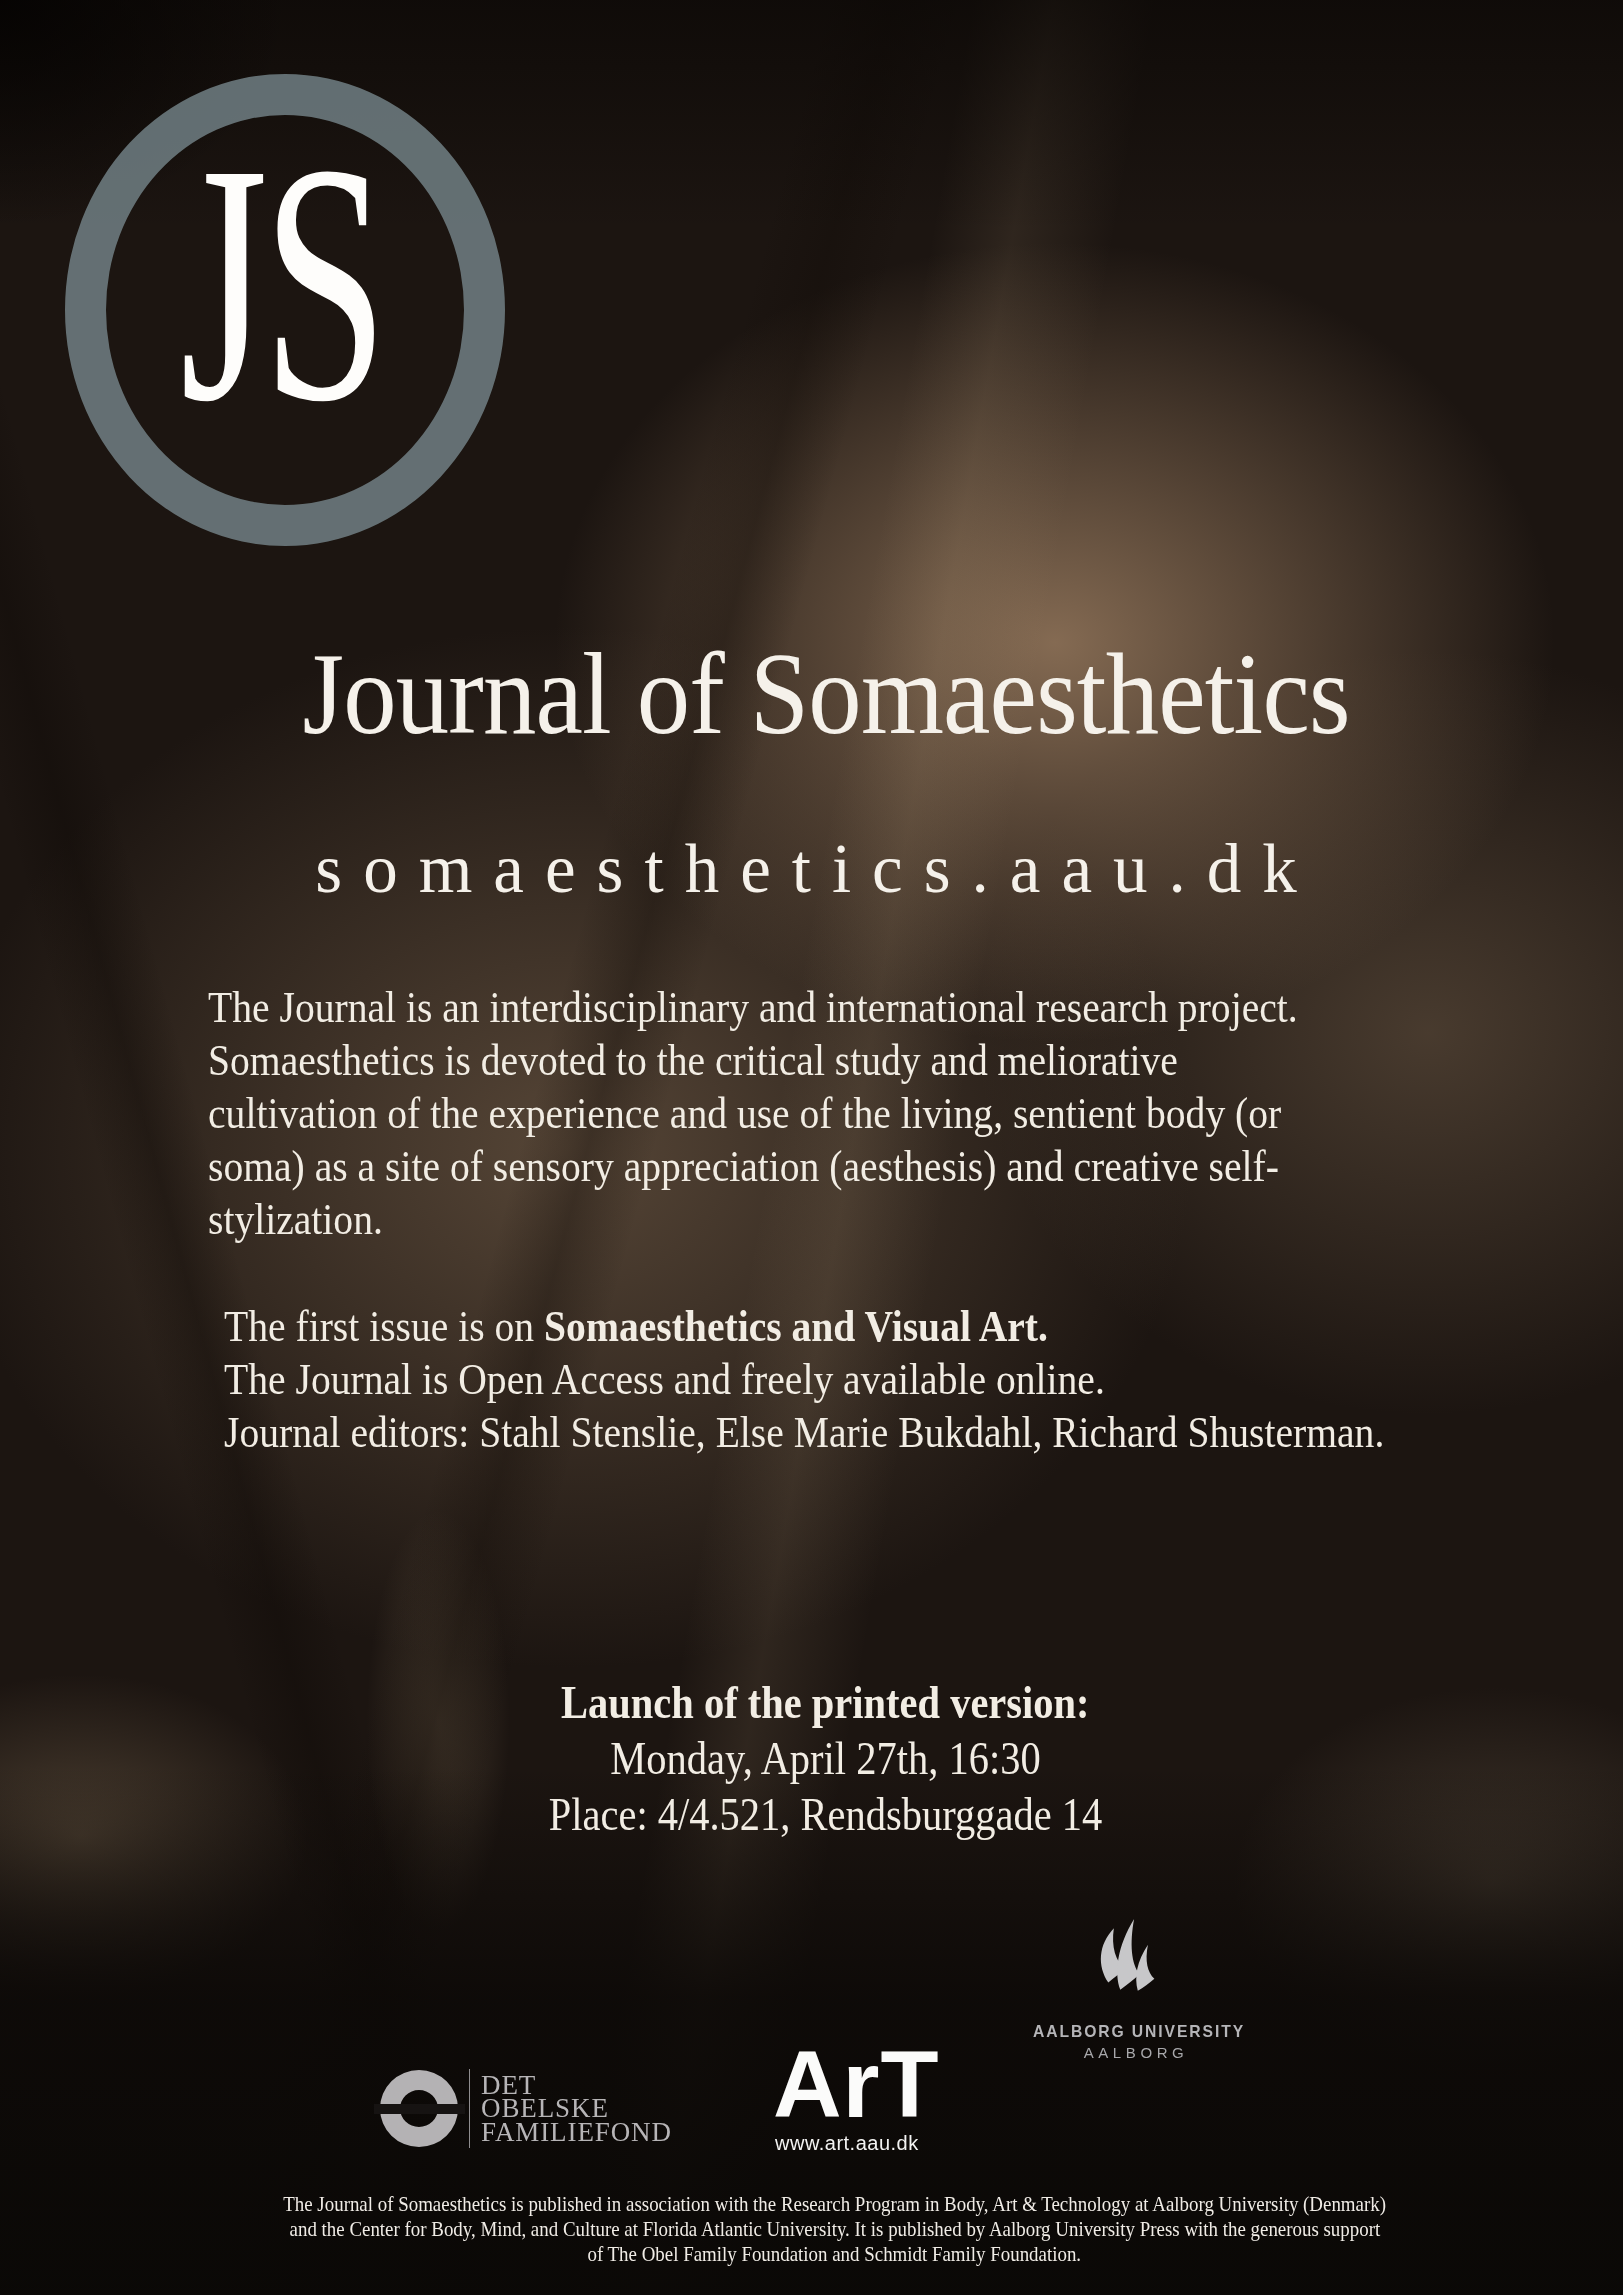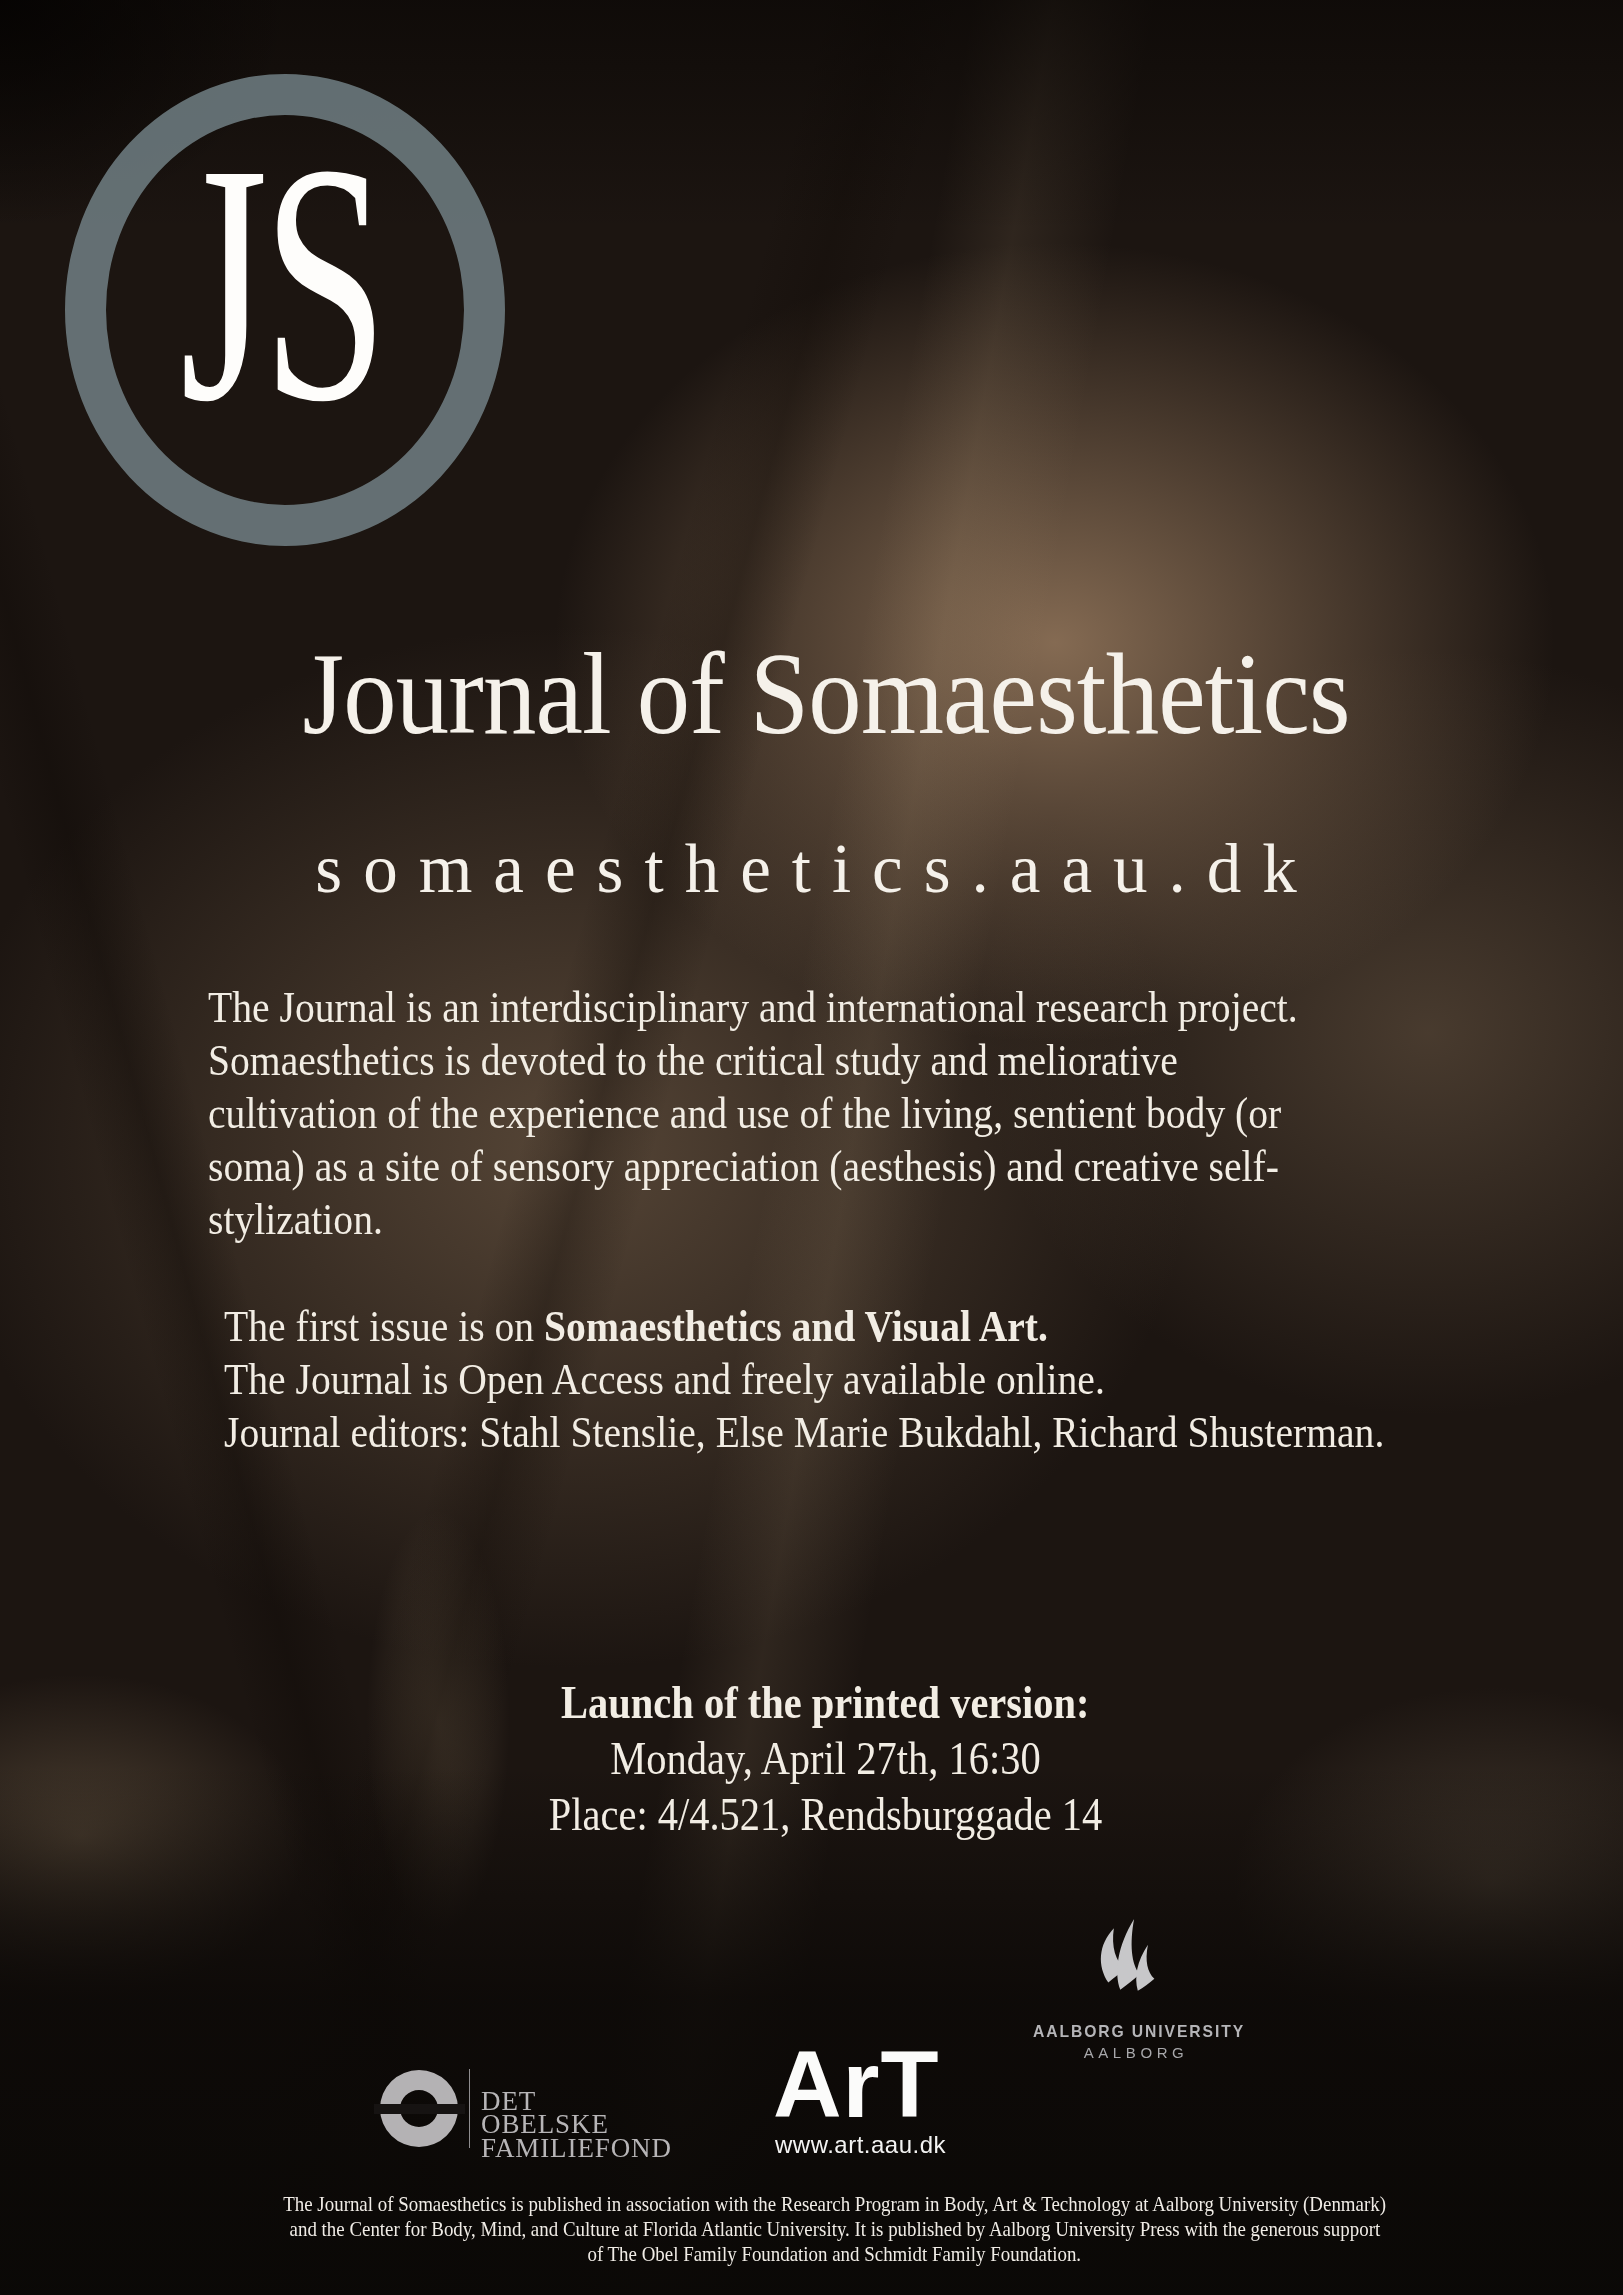--- a/index.html
+++ b/index.html
@@ -65,29 +65,29 @@
   
   .obel{position:absolute;left:380px;top:2068px;width:333px;height:102px;color:#b5b3b5;}
   .obel-mark{
     position:absolute;left:0;top:2.3px;width:78px;height:77px;border-radius:50%;
     border:20px solid #b4b2b4;box-sizing:border-box;
   }
   .obel-slit{position:absolute;left:-6.5px;top:36px;width:91px;height:10.2px;background:#161312;}
   .obel-divider{position:absolute;left:89px;top:1.4px;width:1.4px;height:79px;background:#8f8d8f;}
   .obel-text{
     position:absolute;left:101px;top:5.6px;font-size:27px;line-height:23.6px;letter-spacing:0.9px;
-    color:#b7b5b7;white-space:nowrap;margin-top:16px;
+    color:#b7b5b7;white-space:nowrap;
   }
 
   .art-wordmark{
     position:absolute;left:773px;top:2037px;font-size:95px;line-height:1;
     font-weight:bold;color:#fbfbfa;letter-spacing:0.9px;white-space:nowrap;
   }
   .art-url{
-    position:absolute;left:775px;top:2133px;font-size:24px;line-height:1;
+    position:absolute;left:775px;top:2133px;font-size:20px;line-height:1;
     color:#f3f3f2;letter-spacing:0.5px;white-space:nowrap;text-align:center;
   }
 
   .aau{position:absolute;left:1027px;top:1914px;width:231px;height:153px;}
   .aau-flame{position:absolute;left:65px;top:3.7px;width:75px;height:82px;}
   .aau-name{
     position:absolute;left:112px;top:110px;transform:translateX(-50%);
     font-size:15.7px;line-height:1;font-weight:bold;letter-spacing:1.9px;
     color:#b5b5b8;white-space:nowrap;
   }

